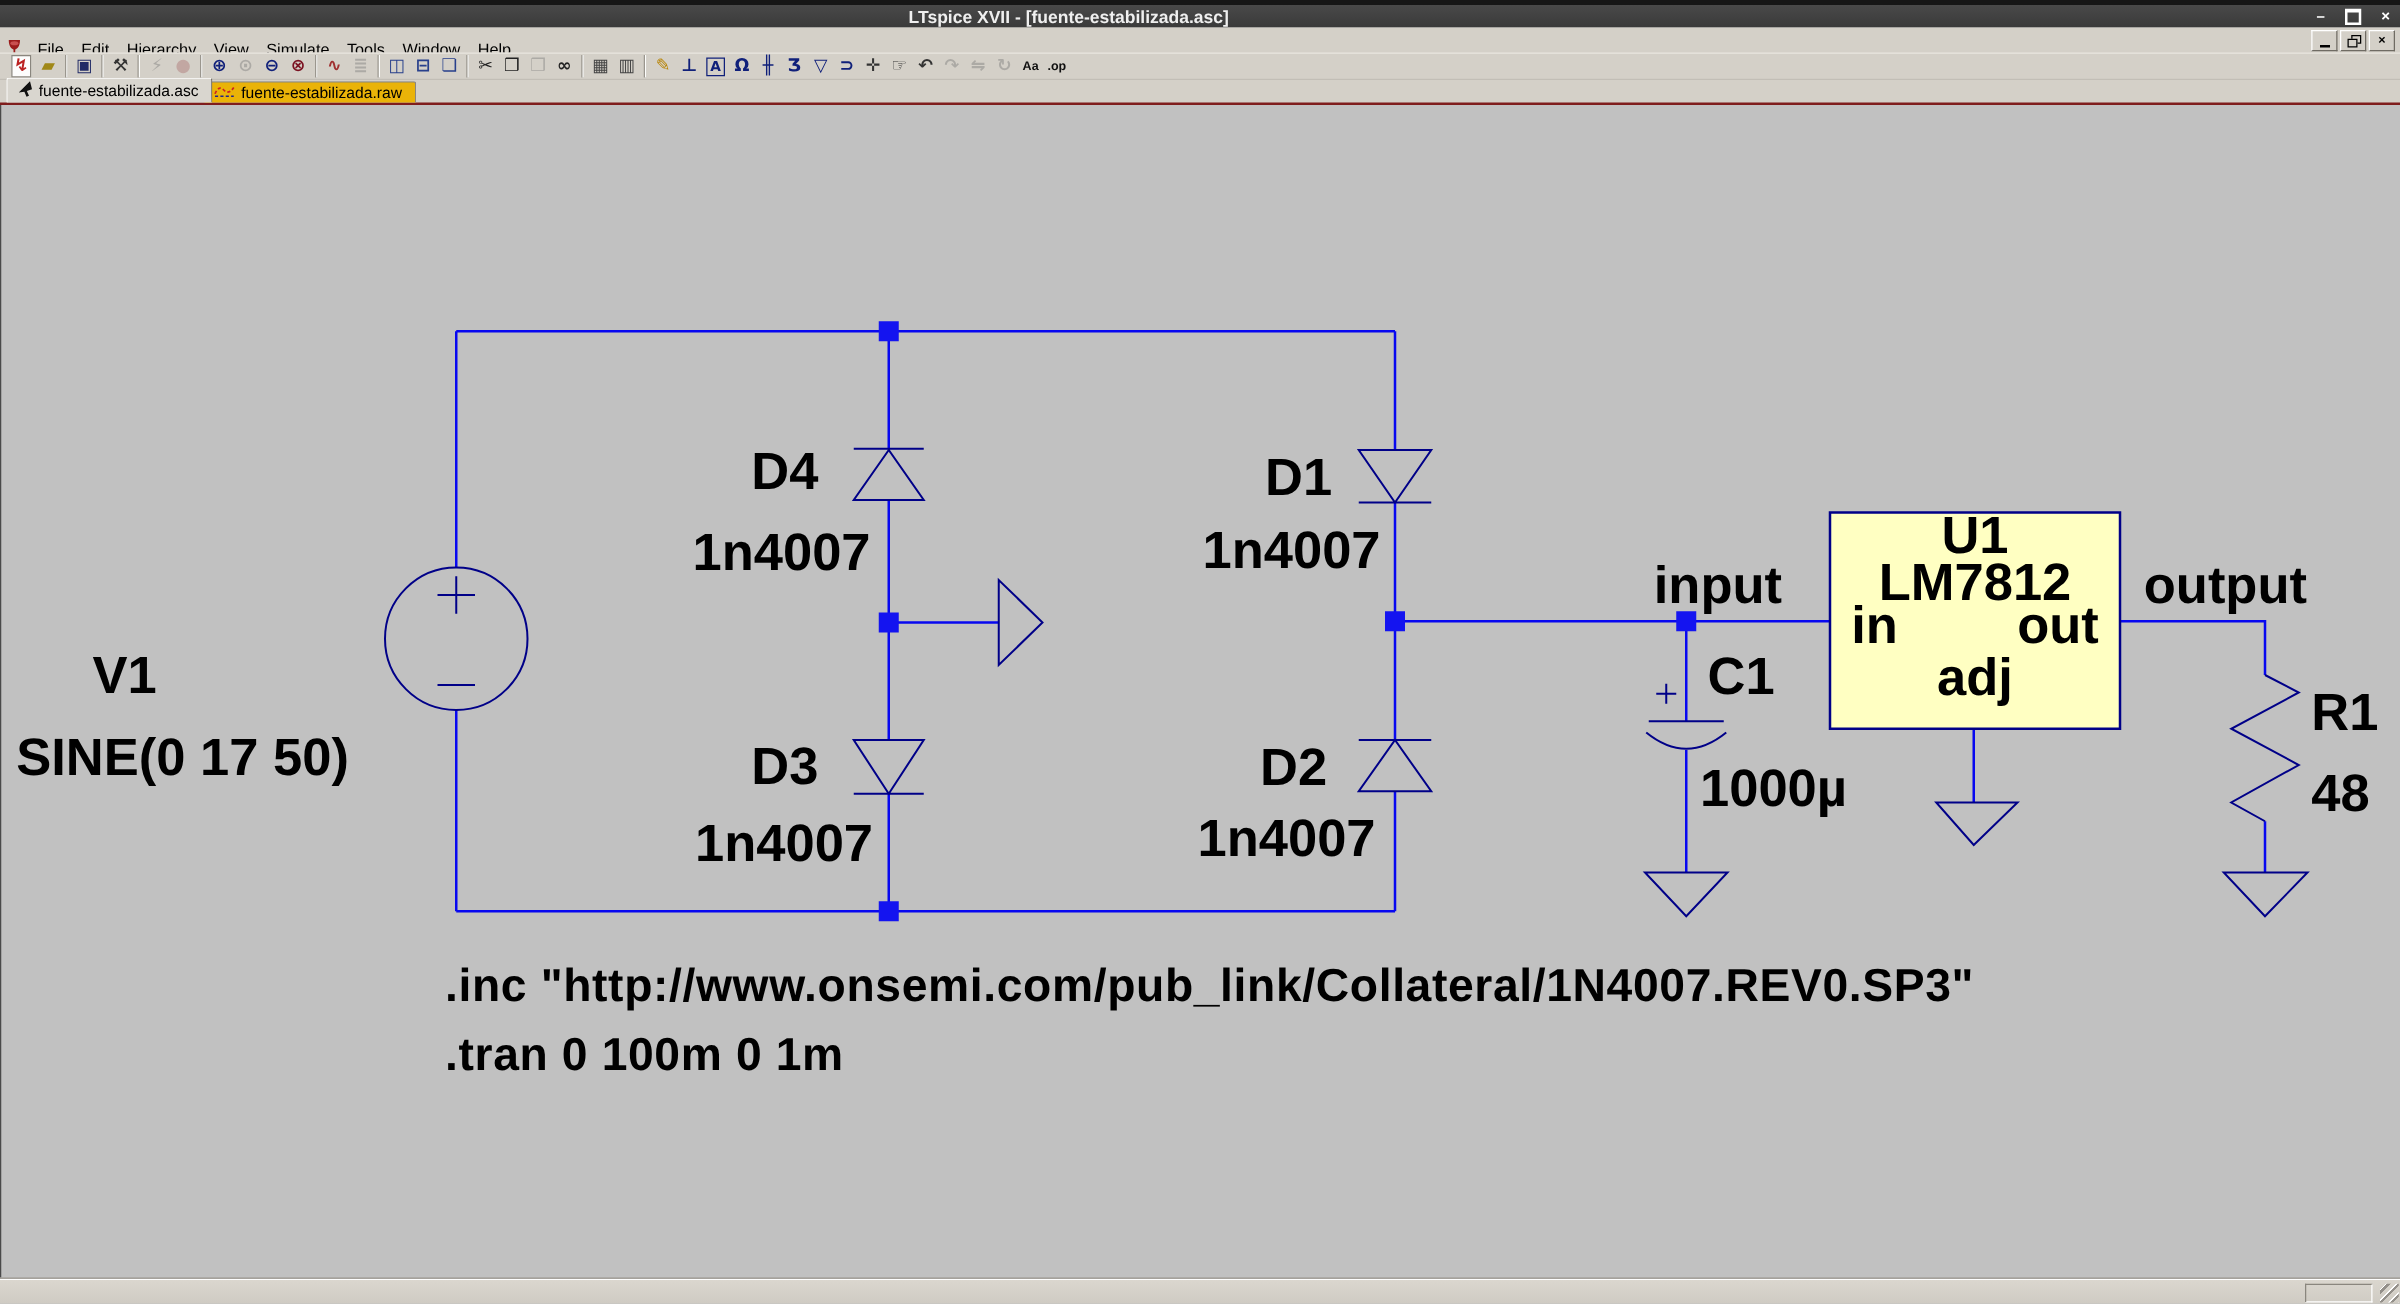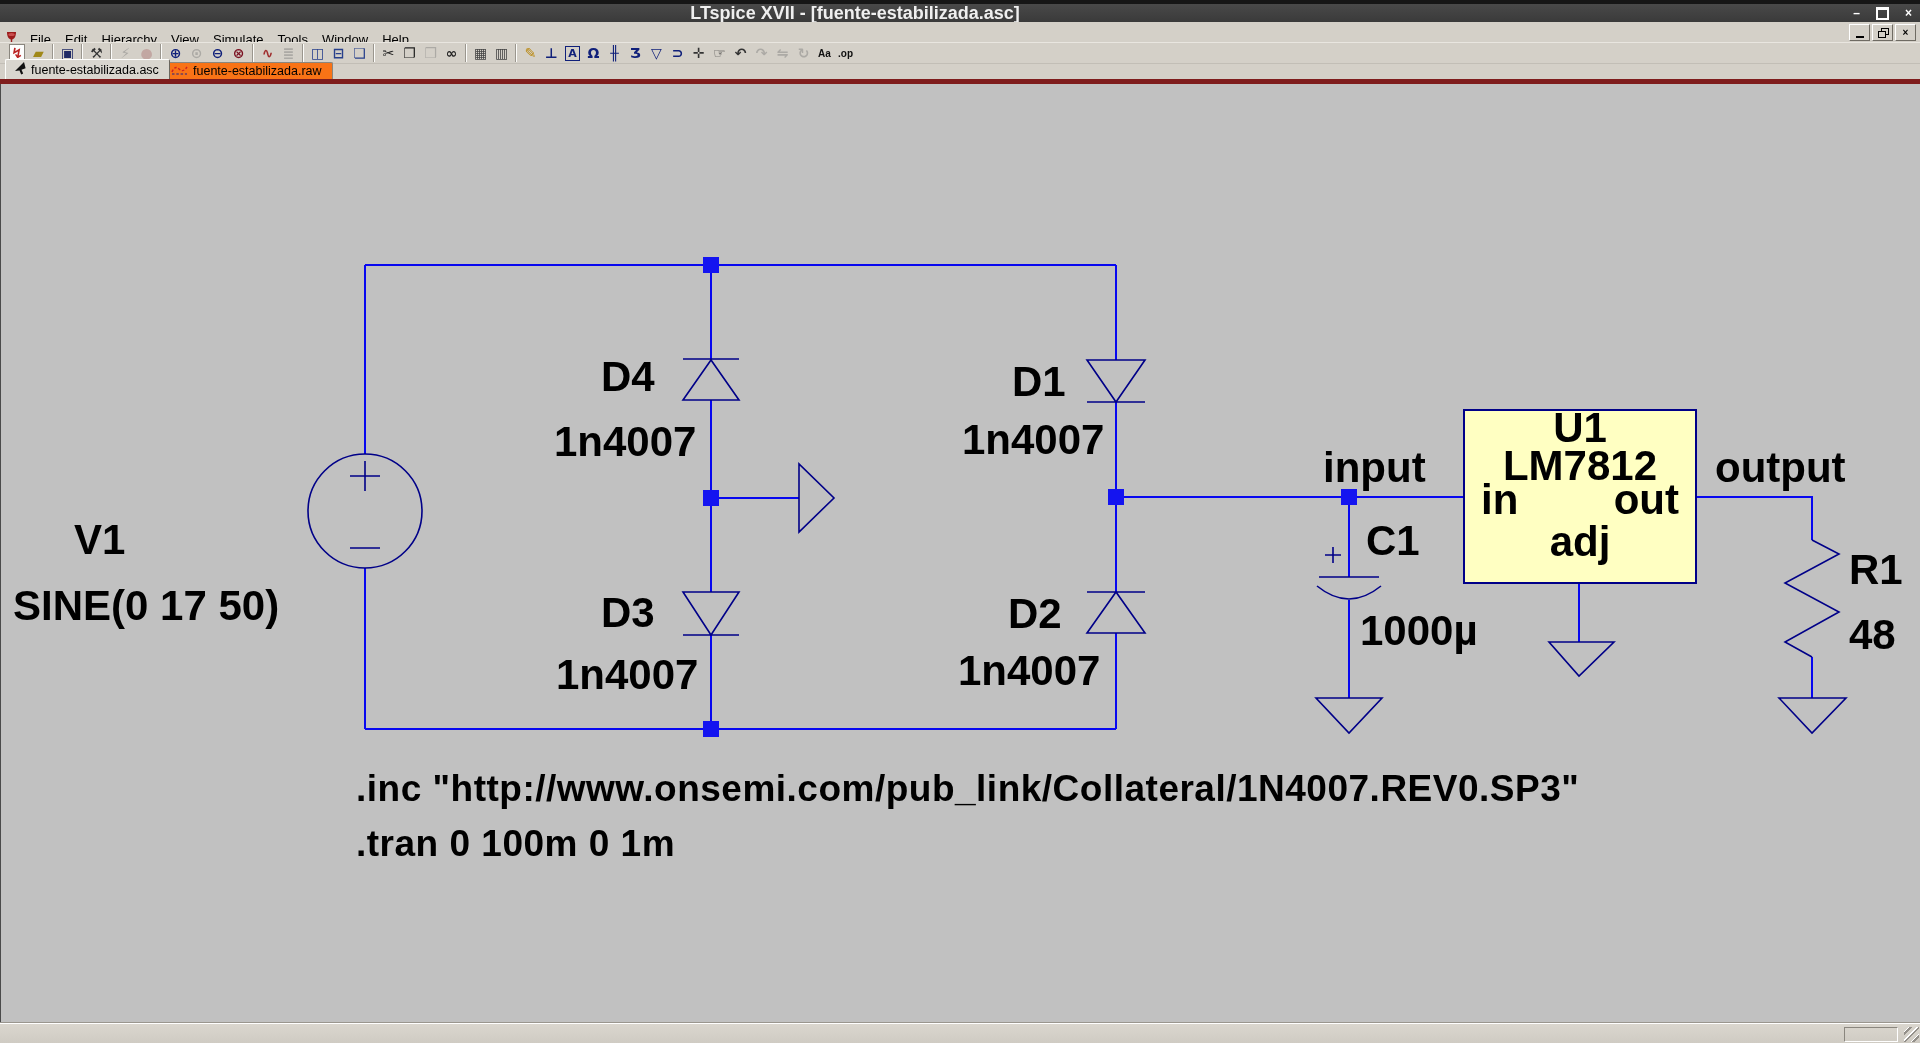--- a/index.html
+++ b/index.html
@@ -5,21 +5,21 @@
   html,body{margin:0;padding:0;}
   body{width:1920px;height:1043px;overflow:hidden;font-family:"Liberation Sans",sans-serif;
        -webkit-font-smoothing:antialiased;background:#c1c1c1;}
   #app{position:relative;width:1920px;height:1043px;}
 
   
   .top-strip{position:absolute;top:0;left:0;width:100%;height:4px;background:#161616;}
   .titlebar{position:absolute;top:4px;left:0;width:100%;height:18px;
             background:linear-gradient(#494949,#3a3a3a);color:#efefef;}
   .title-text{position:absolute;left:855px;top:0;transform:translateX(-50%);
-              font-size:18px;font-weight:bold;line-height:18px;white-space:nowrap;}
+              font-size:14px;font-weight:bold;line-height:18px;white-space:nowrap;}
   .win-controls{position:absolute;right:8px;top:0;height:18px;display:flex;align-items:center;gap:16px;}
   .win-btn{color:#fff;font-weight:bold;font-size:12px;line-height:18px;cursor:default;}
   .maxbox{width:9px;height:8px;border:2px solid #fff;border-top-width:3px;display:inline-block;}
 
   .menubar{position:absolute;top:22px;left:0;width:100%;height:36px;background:#d4d0c8;
            display:flex;align-items:center;border-bottom:1px solid #c2beb6;box-sizing:border-box;}
   .appicon{margin:0 6px 0 6px;display:flex;align-items:center;}
   .menu-item{padding:0 7px;font-size:13px;color:#000;line-height:19px;white-space:nowrap;}
   .mdi-controls{position:absolute;right:4px;top:2px;display:flex;gap:2px;}
   .mdib{width:19px;height:15px;background:#d4d0c8;border:1px solid;
@@ -35,24 +35,24 @@
            border-top:1px solid #e9e6e0;border-bottom:1px solid #c2beb6;}
   .ticon{width:21px;height:19px;line-height:19px;text-align:center;font-size:14px;font-weight:bold;
          font-family:"DejaVu Sans","DejaVu Sans Mono",sans-serif;cursor:default;}
   .ticon.box{width:13px;height:13px;line-height:13px;font-size:11px;border:1px solid #10207a;margin:0 3px;}
   .ticon.small{font-size:10px;font-family:"Liberation Sans",sans-serif;}
   .ticon.page{background:#fdfdfd;border:1px solid #8a867e;width:14px;height:16px;line-height:16px;margin:0 3px;}
   .dim{opacity:.42;}
   .tsep{width:1px;height:18px;background:#9a968e;border-right:1px solid #fdfdfb;margin:0 3px;flex:none;}
 
   .tabbar{position:absolute;top:64px;left:0;width:100%;height:20px;background:#d4d0c8;
-          border-bottom:5px solid #7f1d1d;box-sizing:border-box;}
+          border-bottom:2px solid #7f1d1d;box-sizing:border-box;}
   .tab{position:absolute;bottom:0;display:flex;align-items:center;gap:5px;
        font-size:12.5px;color:#000;padding:0 10px 0 7px;height:16px;
-       background:#f97316;border:1px solid #8a867e;border-bottom:none;border-radius:2px 2px 0 0;}
+       background:#eab308;border:1px solid #8a867e;border-bottom:none;border-radius:2px 2px 0 0;}
   .tab.active{height:19px;background:#d9d6cf;border-color:#fdfdfb #6a665e #d9d6cf #fdfdfb;z-index:2;}
   .tab1{left:5px;}
   .tab2{left:163px;}
 
   .canvas{position:absolute;top:84px;left:0;width:1920px;height:938px;background:var(--canvas,#c1c1c1);
           border-left:1px solid #4a4a4a;box-sizing:border-box;}
   svg text{font-family:"Liberation Sans",sans-serif;}
   .lbl{font-size:42px;font-weight:bold;fill:#000;}
   .dir{font-size:37px;font-weight:bold;fill:#000;letter-spacing:.5px;}
   .w{stroke:var(--wire,#0808f0);stroke-width:2;fill:none;}

